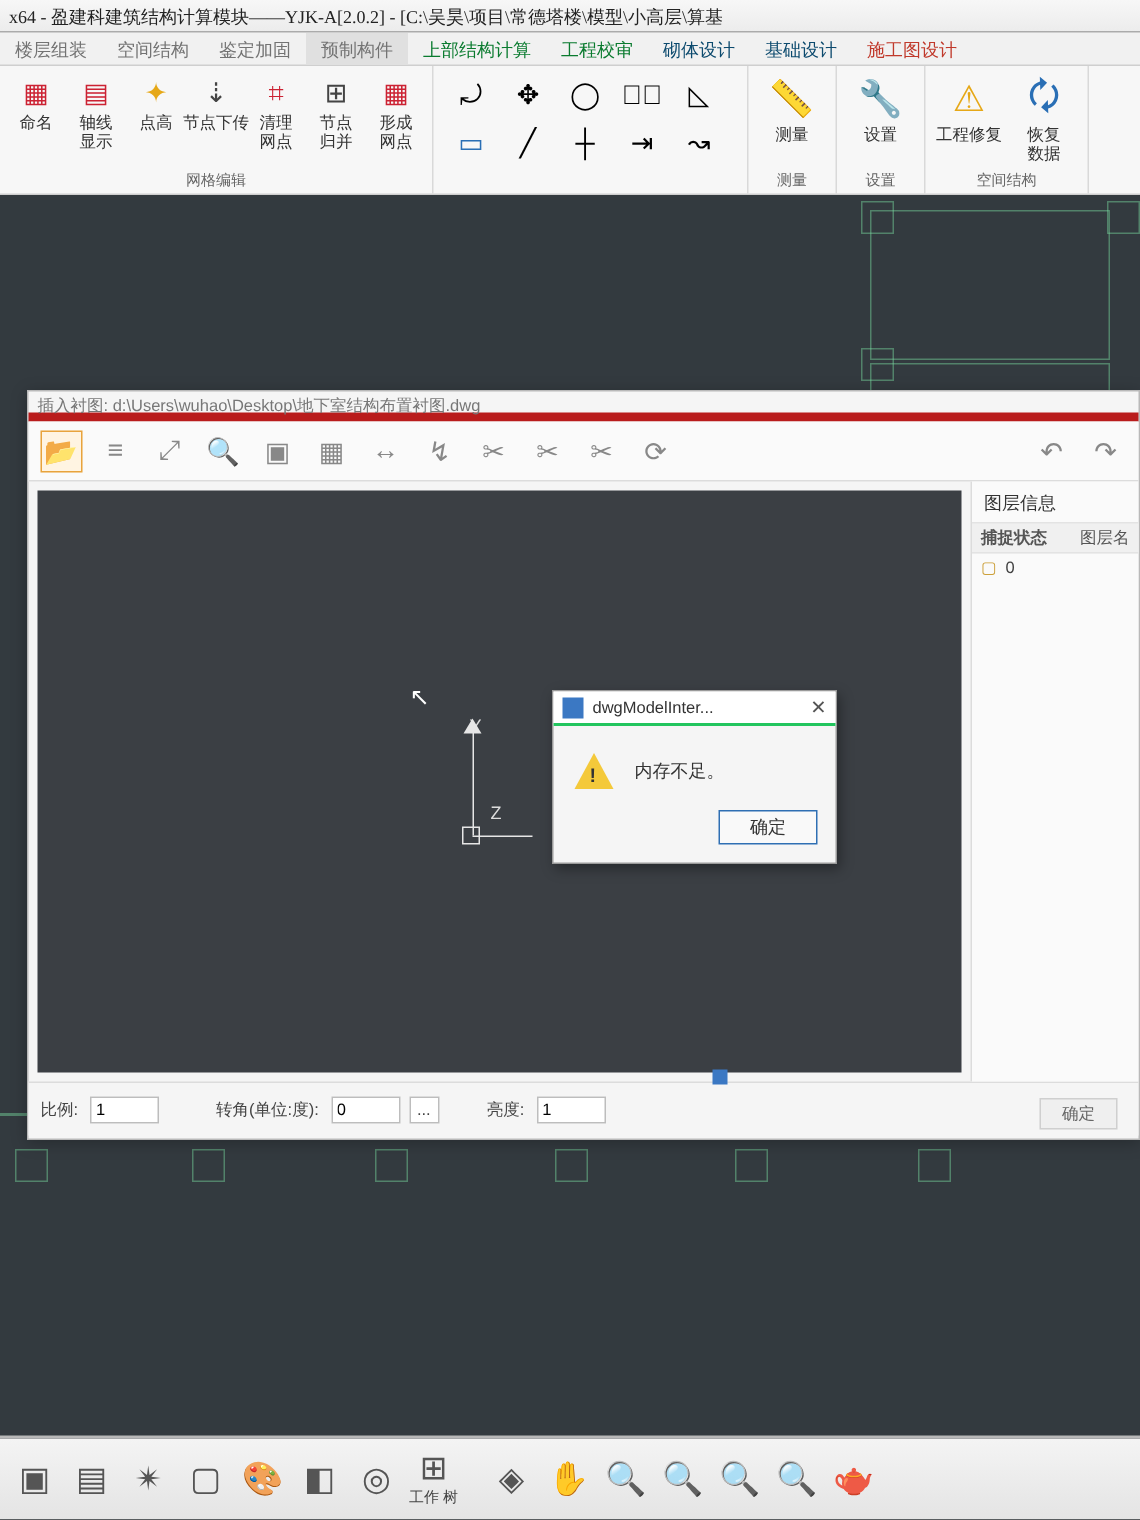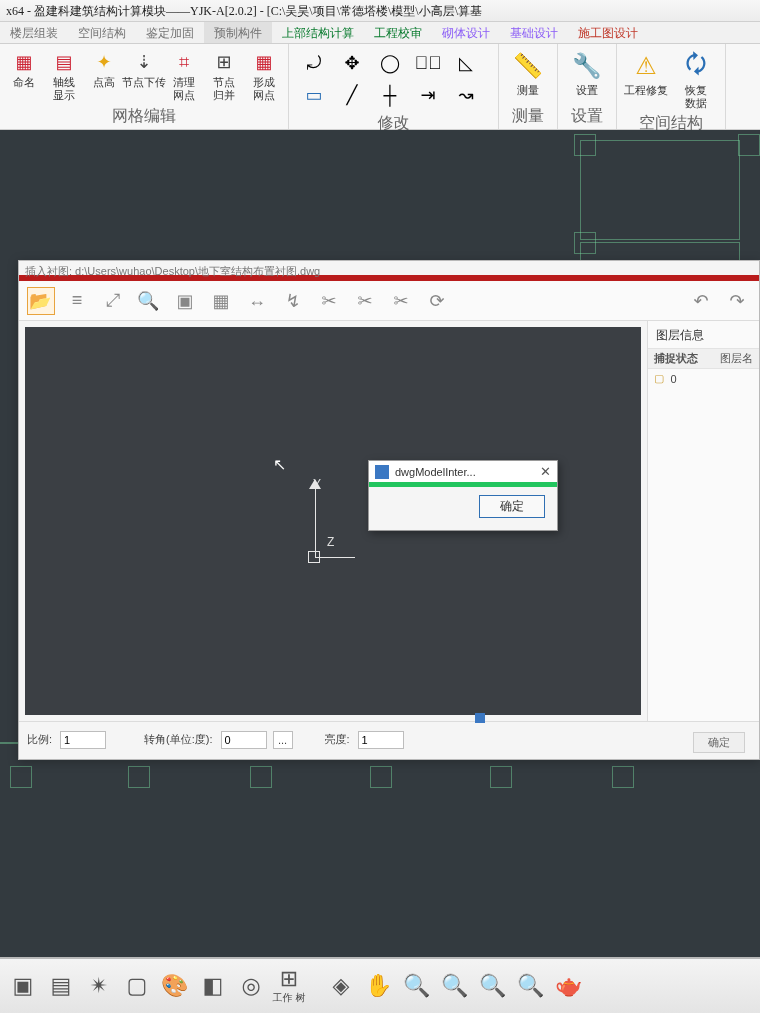--- a/index.html
+++ b/index.html
@@ -25,21 +25,21 @@
     background:#f1f1f1;
     height:22px; line-height:22px;
     font-size:12px;
     border-bottom:1px solid #cfcfcf;
   }
   .menubar span {
     padding:0 10px; color:#737373;
   }
   .menubar span.active { background:#e0e0e0; }
   .menubar span.green { color:#0a7b2f; }
-  .menubar span.blue  { color:#8b5cf6; }
+  .menubar span.blue  { color:#0c4a6e; }
   .menubar span.red   { color:#c0392b; }
 
   .ribbon {
     display:flex; align-items:stretch;
     background:#f7f7f7;
     height:86px;
     border-bottom:1px solid #cfcfcf;
   }
   .ribbon-group {
     display:flex; flex-direction:column;
@@ -56,21 +56,21 @@
   }
   .rbtn .ico {
     width:28px; height:28px;
     display:flex; align-items:center; justify-content:center;
     font-size:18px;
   }
   .rbtn .lbl { font-size:11px; color:#333; text-align:center; line-height:13px; white-space:pre; }
   .rbtn.big { width:50px; }
   .rbtn.big .ico { width:36px; height:36px; font-size:24px; }
   .group-name {
-    text-align:center; font-size:16px; color:#666;
+    text-align:center; font-size:10px; color:#666;
     padding:1px 0 2px;
   }
   .modify-icons {
     display:grid; grid-template-columns:repeat(5, 34px);
     grid-template-rows:repeat(2, 30px);
     gap:2px 4px; padding:2px 4px; flex:1;
   }
   .modify-icons .mi {
     display:flex; align-items:center; justify-content:center;
     font-size:18px; cursor:pointer;
@@ -184,21 +184,21 @@
     position:absolute;
     left:368px; top:460px; width:190px;
     background:#f5f5f5;
     border:1px solid #9a9a9a;
     box-shadow:2px 3px 8px rgba(0,0,0,.35);
   }
   .modal-hdr {
     display:flex; align-items:center;
     font-size:11px; padding:3px 6px;
     background:#fff;
-    border-bottom:5px solid #22c55e;
+    border-bottom:2px solid #22c55e;
   }
   .modal-hdr .ico { width:14px; height:14px; background:#3b78c3; margin-right:6px; }
   .modal-hdr .ttl { flex:1; color:#333; }
   .modal-hdr .x { cursor:pointer; color:#555; font-size:13px; }
   .modal-body {
     display:flex; align-items:center; gap:14px;
     padding:18px 14px 6px;
   }
   .warn {
     width:0; height:0;
@@ -300,21 +300,20 @@
       <div class="mi">✥</div>
       <div class="mi">◯</div>
       <div class="mi">�⃒</div>
       <div class="mi">◺</div>
       <div class="mi" style="color:#2a6fb5">▭</div>
       <div class="mi">╱</div>
       <div class="mi">┼</div>
       <div class="mi">⇥</div>
       <div class="mi">↝</div>
     </div>
-    <div class="group-name">修改</div>
   </div>
 
   <div class="ribbon-group">
     <div class="buttons">
       <div class="rbtn big">
           <div class="ico">📏</div>
           <div class="lbl">测量</div>
         </div>
     </div>
     <div class="group-name">测量</div>
@@ -418,20 +417,24 @@
     <button class="ok-btn-side">确定</button>
   </div>
 </div>
 
 <div class="modal">
   <div class="modal-hdr">
     <div class="ico"></div>
     <div class="ttl">dwgModelInter...</div>
     <div class="x">✕</div>
   </div>
+  <div class="modal-body">
+    <div class="warn"></div>
+    <div class="modal-msg">内存不足。</div>
+  </div>
   <div class="modal-ftr">
     <button class="modal-ok">确定</button>
   </div>
 </div>
 
 <div class="bottom-toolbar">
   <div class="bt">
       <div class="ico">▣</div>
     </div>
   <div class="bt">

